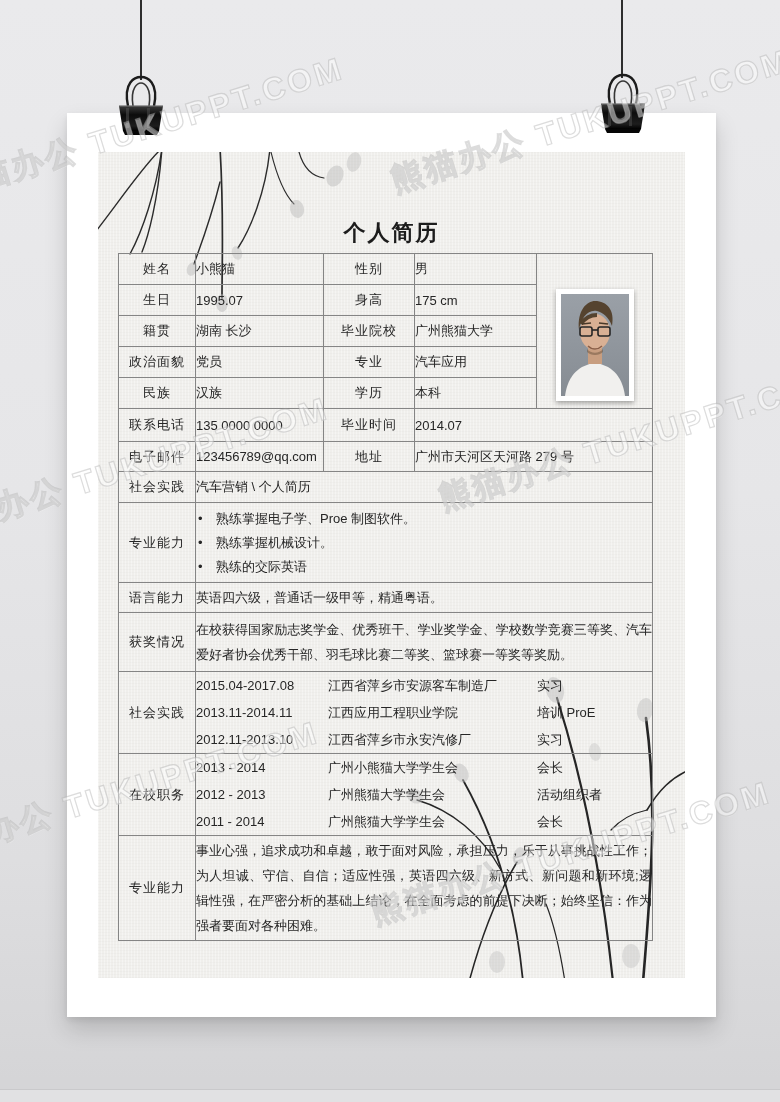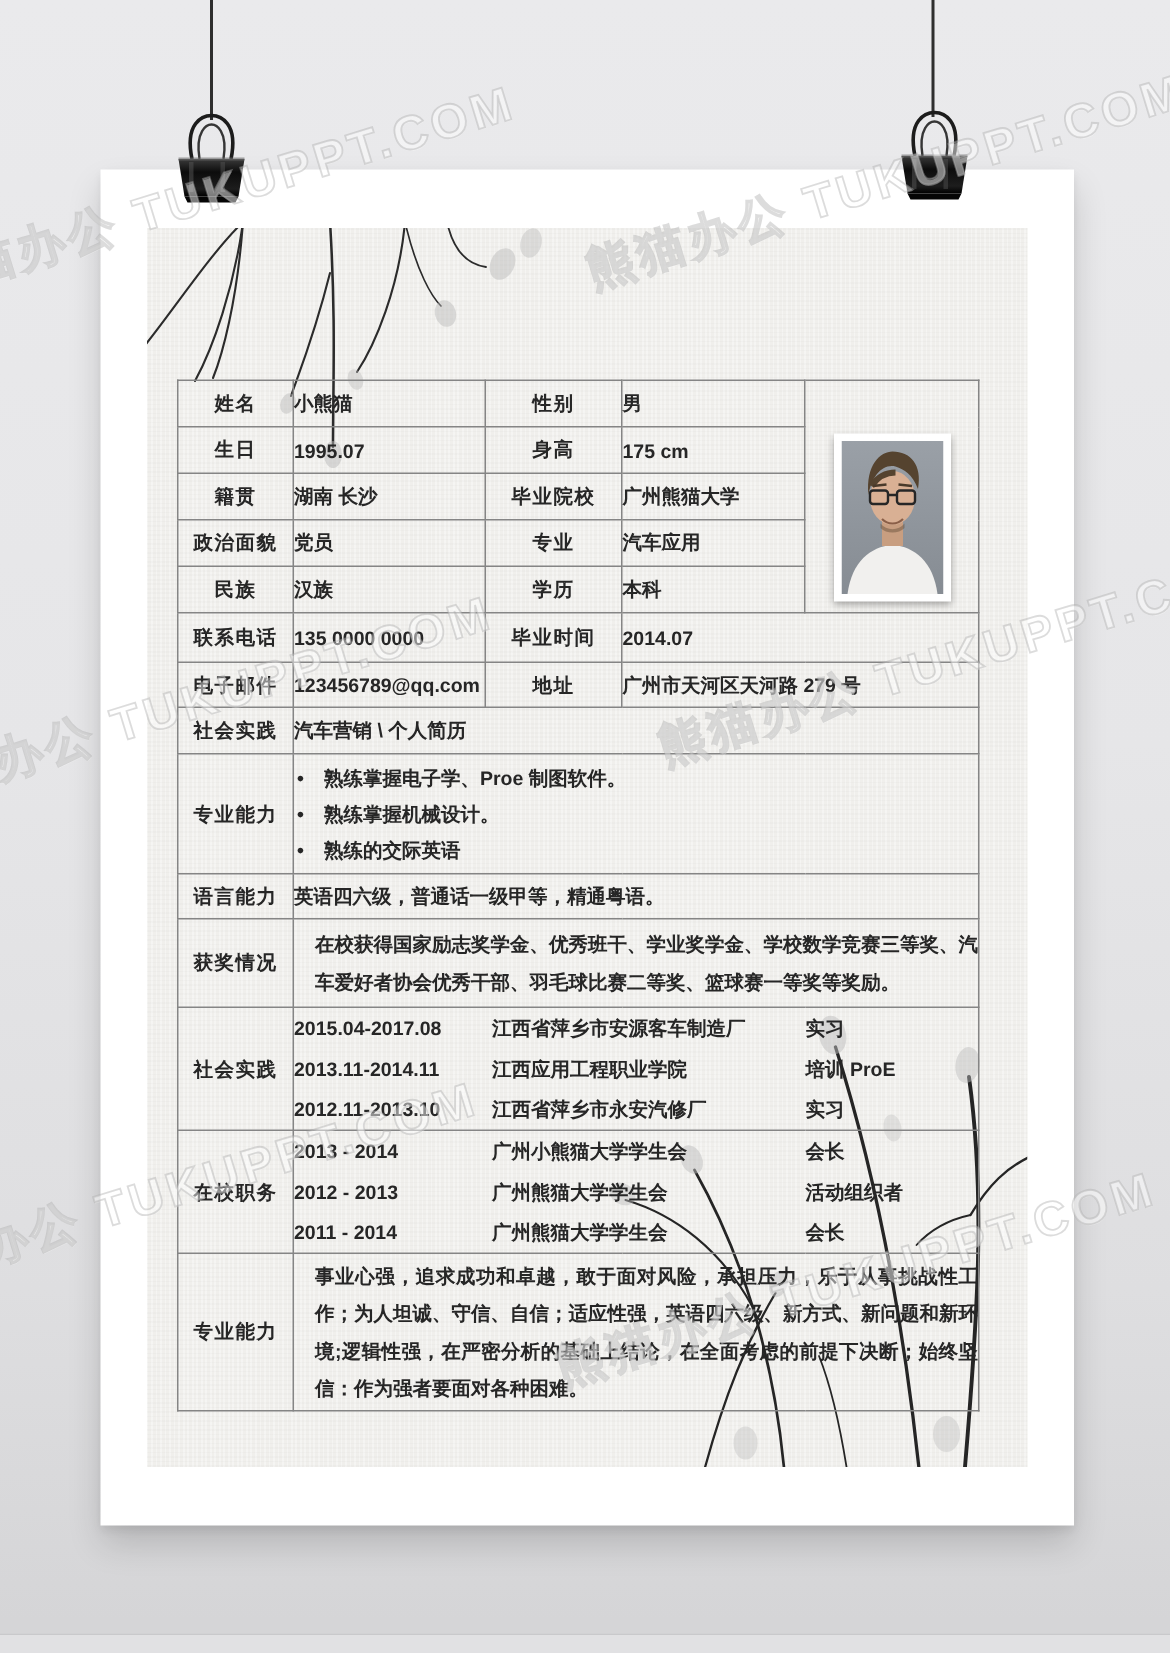--- a/index.html
+++ b/index.html
@@ -24,33 +24,33 @@
     background-image:repeating-linear-gradient(0deg,rgba(0,0,0,.014) 0 1px,transparent 1px 3px),
                      repeating-linear-gradient(90deg,rgba(255,255,255,.35) 0 1px,transparent 1px 3px);
     overflow:hidden;}
   .deco-tl{position:absolute;left:0;top:0;pointer-events:none;}
   .deco-br{position:absolute;right:0;bottom:0;pointer-events:none;}
   .title{position:absolute;left:0;top:66px;width:100%;text-align:center;
     font-size:22px;font-weight:bold;color:#1c1c1c;letter-spacing:2px;margin:0;}
   
   table.info{position:absolute;left:20px;top:101px;width:534px;border-collapse:collapse;
     table-layout:fixed;z-index:1;}
-  table.info td{border:1px solid #858585;color:#262626;font-weight:bold;
+  table.info td{border:1px solid #858585;color:#262626;font-weight:normal;
     font-size:13px;padding:0;vertical-align:middle;}
   td.lbl{text-align:center;letter-spacing:1px;}
   td.val{text-align:left;padding:0 4px 0 10px;margin-top:44px;}
   td.sec{vertical-align:middle;padding:4px 10px;}
   tr.h31{height:31px;} tr.h33{height:33px;} tr.h30{height:30px;}
   tr.h80{height:80px;} tr.h59{height:59px;} tr.h81{height:81px;} tr.h105{height:105px;}
   .photo-cell{vertical-align:top;}
   .photo-frame{width:68px;height:102px;margin:27px auto 0;background:#fff;padding:5px;
     box-shadow:0 2px 5px rgba(0,0,0,.35);}
   .bullet-row{display:flex;line-height:24px;}
   .bullet-row .dot{width:18px;text-align:left;padding-left:2px;}
-  .para{line-height:25px;text-align:justify;margin-left:14px;}
+  .para{line-height:25px;text-align:justify;}
   .exp-row{display:flex;line-height:27px;justify-content:space-between;}
   .exp-period{width:132px;flex:none;}
   .exp-org{width:178px;flex:none;}
   .exp-role{flex:1;margin-left:31px;}
   
   .wm{position:absolute;z-index:7;pointer-events:none;white-space:nowrap;
     font-size:32px;font-weight:bold;letter-spacing:3px;
     transform:rotate(-17deg);transform-origin:0 50%;
     color:rgba(255,255,255,.26);-webkit-text-stroke:1.2px rgba(172,172,172,.42);
     text-shadow:0 1px 0 rgba(255,255,255,.3);}
@@ -139,20 +139,21 @@
         <ellipse cx="240" cy="52" rx="8" ry="12" opacity=".45" transform="rotate(8 240 52)"></ellipse>
         <ellipse cx="56" cy="115" rx="7" ry="10" opacity=".5" transform="rotate(-25 56 115)"></ellipse>
         <ellipse cx="10" cy="138" rx="7" ry="9" opacity=".45" transform="rotate(-60 10 138)"></ellipse>
         <ellipse cx="114" cy="198" rx="6" ry="9" opacity=".5" transform="rotate(18 114 198)"></ellipse>
         <ellipse cx="226" cy="298" rx="9" ry="12" opacity=".4"></ellipse>
         <ellipse cx="92" cy="304" rx="8" ry="11" opacity=".4"></ellipse>
         <ellipse cx="190" cy="94" rx="6" ry="9" opacity=".35" transform="rotate(-10 190 94)"></ellipse>
       </g>
     </svg>
 
+    <h1 class="title">个人简历</h1>
 
     <table class="info">
       <colgroup>
         <col style="width:77px">
           <col style="width:128px">
           <col style="width:91px">
         <col style="width:122px">
           <col style="width:116px">
       </colgroup>
       <tbody>

